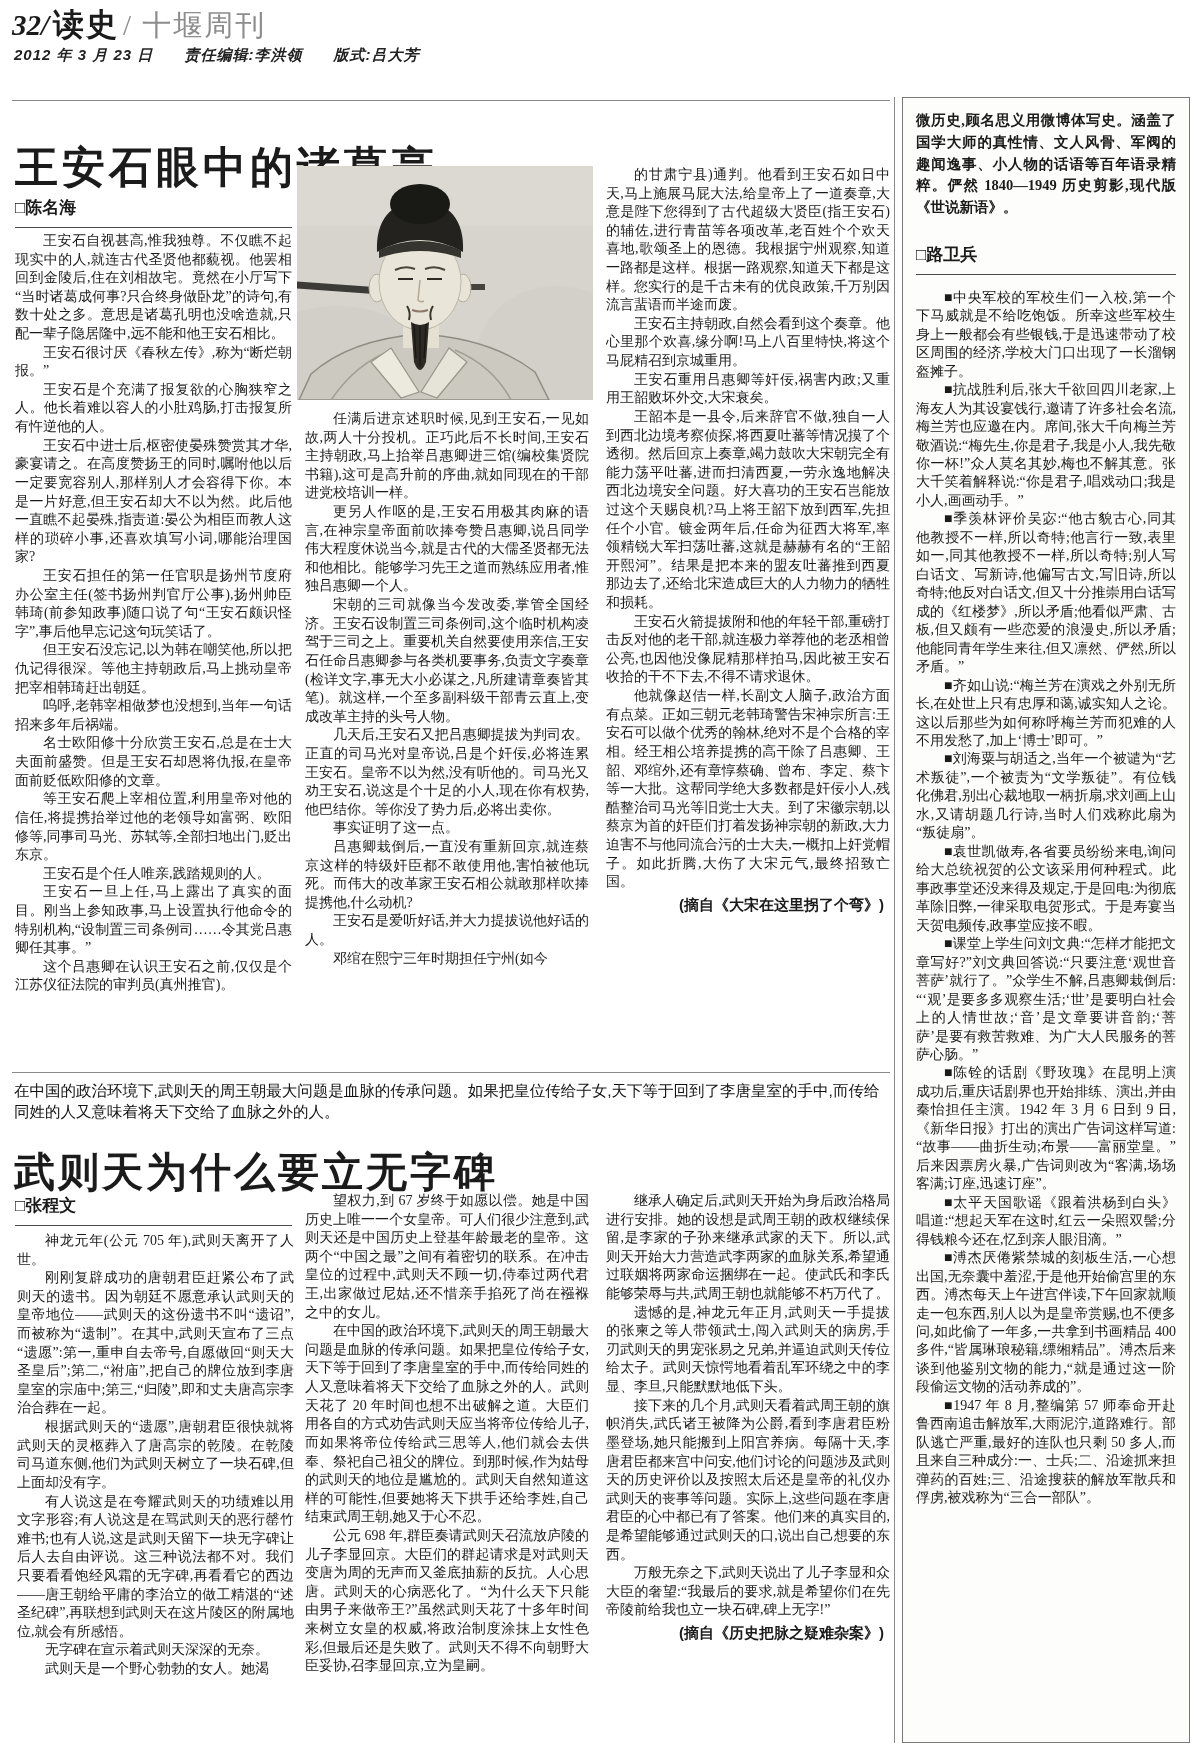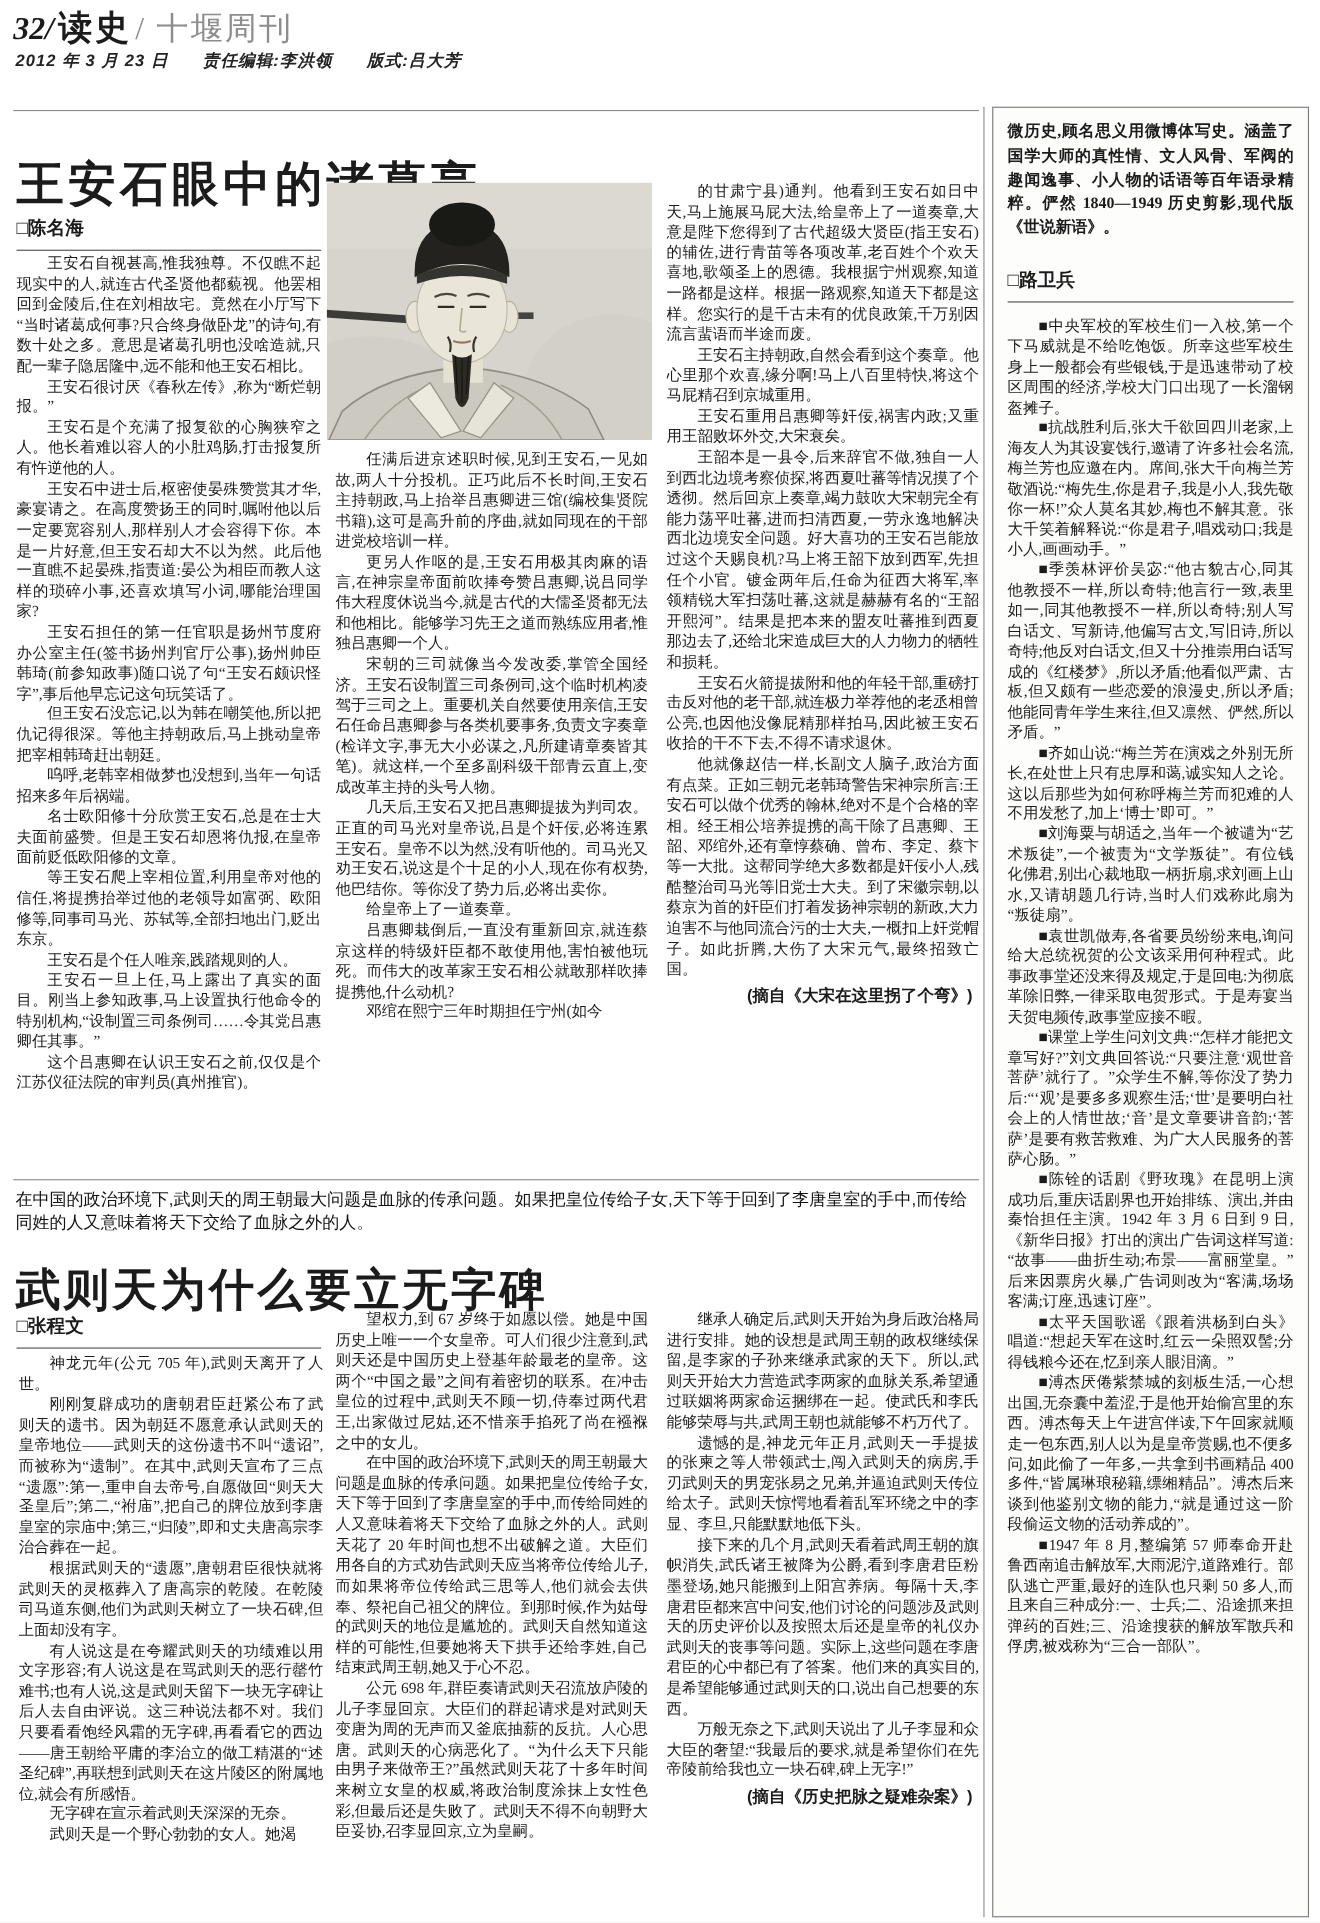--- a/index.html
+++ b/index.html
@@ -128,22 +128,23 @@
       <path d="M114,156 Q123,162 132,156 L129,196 Q123,212 117,196 Z" fill="#2d2a24"></path>
       <path d="M117,158 L119,192 M123,160 L123,200 M129,158 L127,192" stroke="#14130f" stroke-width="1"></path>
     </svg>
   </div>
 
   <div class="col a1-col2">
       <p>任满后进京述职时候,见到王安石,一见如故,两人十分投机。正巧此后不长时间,王安石主持朝政,马上抬举吕惠卿进三馆(编校集贤院书籍),这可是高升前的序曲,就如同现在的干部进党校培训一样。</p>
       <p>更另人作呕的是,王安石用极其肉麻的语言,在神宗皇帝面前吹捧夸赞吕惠卿,说吕同学伟大程度休说当今,就是古代的大儒圣贤都无法和他相比。能够学习先王之道而熟练应用者,惟独吕惠卿一个人。</p>
       <p>宋朝的三司就像当今发改委,掌管全国经济。王安石设制置三司条例司,这个临时机构凌驾于三司之上。重要机关自然要使用亲信,王安石任命吕惠卿参与各类机要事务,负责文字奏章(检详文字,事无大小必谋之,凡所建请章奏皆其笔)。就这样,一个至多副科级干部青云直上,变成改革主持的头号人物。</p>
       <p>几天后,王安石又把吕惠卿提拔为判司农。正直的司马光对皇帝说,吕是个奸佞,必将连累王安石。皇帝不以为然,没有听他的。司马光又劝王安石,说这是个十足的小人,现在你有权势,他巴结你。等你没了势力后,必将出卖你。</p>
-      <p>给皇帝上了一道奏章。</p>
+      <p>事实证明了这一点。</p>
       <p>吕惠卿栽倒后,一直没有重新回京,就连蔡京这样的特级奸臣都不敢使用他,害怕被他玩死。而伟大的改革家王安石相公就敢那样吹捧提携他,什么动机?</p>
+      <p>王安石是爱听好话,并大力提拔说他好话的人。</p>
       <p>邓绾在熙宁三年时期担任宁州(如今</p>
     </div>
 
   <div class="col a1-col3">
     <div>
         <p>的甘肃宁县)通判。他看到王安石如日中天,马上施展马屁大法,给皇帝上了一道奏章,大意是陛下您得到了古代超级大贤臣(指王安石)的辅佐,进行青苗等各项改革,老百姓个个欢天喜地,歌颂圣上的恩德。我根据宁州观察,知道一路都是这样。根据一路观察,知道天下都是这样。您实行的是千古未有的优良政策,千万别因流言蜚语而半途而废。</p>
         <p>王安石主持朝政,自然会看到这个奏章。他心里那个欢喜,缘分啊!马上八百里特快,将这个马屁精召到京城重用。</p>
         <p>王安石重用吕惠卿等奸佞,祸害内政;又重用王韶败坏外交,大宋衰矣。</p>
         <p>王韶本是一县令,后来辞官不做,独自一人到西北边境考察侦探,将西夏吐蕃等情况摸了个透彻。然后回京上奏章,竭力鼓吹大宋朝完全有能力荡平吐蕃,进而扫清西夏,一劳永逸地解决西北边境安全问题。好大喜功的王安石岂能放过这个天赐良机?马上将王韶下放到西军,先担任个小官。镀金两年后,任命为征西大将军,率领精锐大军扫荡吐蕃,这就是赫赫有名的“王韶开熙河”。结果是把本来的盟友吐蕃推到西夏那边去了,还给北宋造成巨大的人力物力的牺牲和损耗。</p>
         <p>王安石火箭提拔附和他的年轻干部,重磅打击反对他的老干部,就连极力举荐他的老丞相曾公亮,也因他没像屁精那样拍马,因此被王安石收拾的干不下去,不得不请求退休。</p>
@@ -182,21 +183,21 @@
   <div class="sidebar-box">
     <p class="sb-kicker">微历史,顾名思义用微博体写史。涵盖了国学大师的真性情、文人风骨、军阀的趣闻逸事、小人物的话语等百年语录精粹。俨然 1840—1949 历史剪影,现代版《世说新语》。</p>
     <div class="sb-author byline">□路卫兵</div>
     <div class="sb-body">
         <p>■中央军校的军校生们一入校,第一个下马威就是不给吃饱饭。所幸这些军校生身上一般都会有些银钱,于是迅速带动了校区周围的经济,学校大门口出现了一长溜钢盔摊子。</p>
         <p>■抗战胜利后,张大千欲回四川老家,上海友人为其设宴饯行,邀请了许多社会名流,梅兰芳也应邀在内。席间,张大千向梅兰芳敬酒说:“梅先生,你是君子,我是小人,我先敬你一杯!”众人莫名其妙,梅也不解其意。张大千笑着解释说:“你是君子,唱戏动口;我是小人,画画动手。”</p>
         <p>■季羡林评价吴宓:“他古貌古心,同其他教授不一样,所以奇特;他言行一致,表里如一,同其他教授不一样,所以奇特;别人写白话文、写新诗,他偏写古文,写旧诗,所以奇特;他反对白话文,但又十分推崇用白话写成的《红楼梦》,所以矛盾;他看似严肃、古板,但又颇有一些恋爱的浪漫史,所以矛盾;他能同青年学生来往,但又凛然、俨然,所以矛盾。”</p>
         <p>■齐如山说:“梅兰芳在演戏之外别无所长,在处世上只有忠厚和蔼,诚实知人之论。这以后那些为如何称呼梅兰芳而犯难的人不用发愁了,加上‘博士’即可。”</p>
         <p>■刘海粟与胡适之,当年一个被谴为“艺术叛徒”,一个被责为“文学叛徒”。有位钱化佛君,别出心裁地取一柄折扇,求刘画上山水,又请胡题几行诗,当时人们戏称此扇为“叛徒扇”。</p>
         <p>■袁世凯做寿,各省要员纷纷来电,询问给大总统祝贺的公文该采用何种程式。此事政事堂还没来得及规定,于是回电:为彻底革除旧弊,一律采取电贺形式。于是寿宴当天贺电频传,政事堂应接不暇。</p>
-        <p>■课堂上学生问刘文典:“怎样才能把文章写好?”刘文典回答说:“只要注意‘观世音菩萨’就行了。”众学生不解,等你没了势力后:“‘观’是要多多观察生活;‘世’是要明白社会上的人情世故;‘音’是文章要讲音韵;‘菩萨’是要有救苦救难、为广大人民服务的菩萨心肠。”</p>
+        <p>■课堂上学生问刘文典:“怎样才能把文章写好?”刘文典回答说:“只要注意‘观世音菩萨’就行了。”众学生不解,吕惠卿栽倒后:“‘观’是要多多观察生活;‘世’是要明白社会上的人情世故;‘音’是文章要讲音韵;‘菩萨’是要有救苦救难、为广大人民服务的菩萨心肠。”</p>
         <p>■陈铨的话剧《野玫瑰》在昆明上演成功后,重庆话剧界也开始排练、演出,并由秦怡担任主演。1942 年 3 月 6 日到 9 日,《新华日报》打出的演出广告词这样写道:“故事——曲折生动;布景——富丽堂皇。”后来因票房火暴,广告词则改为“客满,场场客满;订座,迅速订座”。</p>
         <p>■太平天国歌谣《跟着洪杨到白头》唱道:“想起天军在这时,红云一朵照双髻;分得钱粮今还在,忆到亲人眼泪滴。”</p>
         <p>■溥杰厌倦紫禁城的刻板生活,一心想出国,无奈囊中羞涩,于是他开始偷宫里的东西。溥杰每天上午进宫伴读,下午回家就顺走一包东西,别人以为是皇帝赏赐,也不便多问,如此偷了一年多,一共拿到书画精品 400 多件,“皆属琳琅秘籍,缥缃精品”。溥杰后来谈到他鉴别文物的能力,“就是通过这一阶段偷运文物的活动养成的”。</p>
         <p>■1947 年 8 月,整编第 57 师奉命开赴鲁西南追击解放军,大雨泥泞,道路难行。部队逃亡严重,最好的连队也只剩 50 多人,而且来自三种成分:一、士兵;二、沿途抓来担弹药的百姓;三、沿途搜获的解放军散兵和俘虏,被戏称为“三合一部队”。</p>
       </div>
   </div>
 
 </div>
 
 </body></html>

